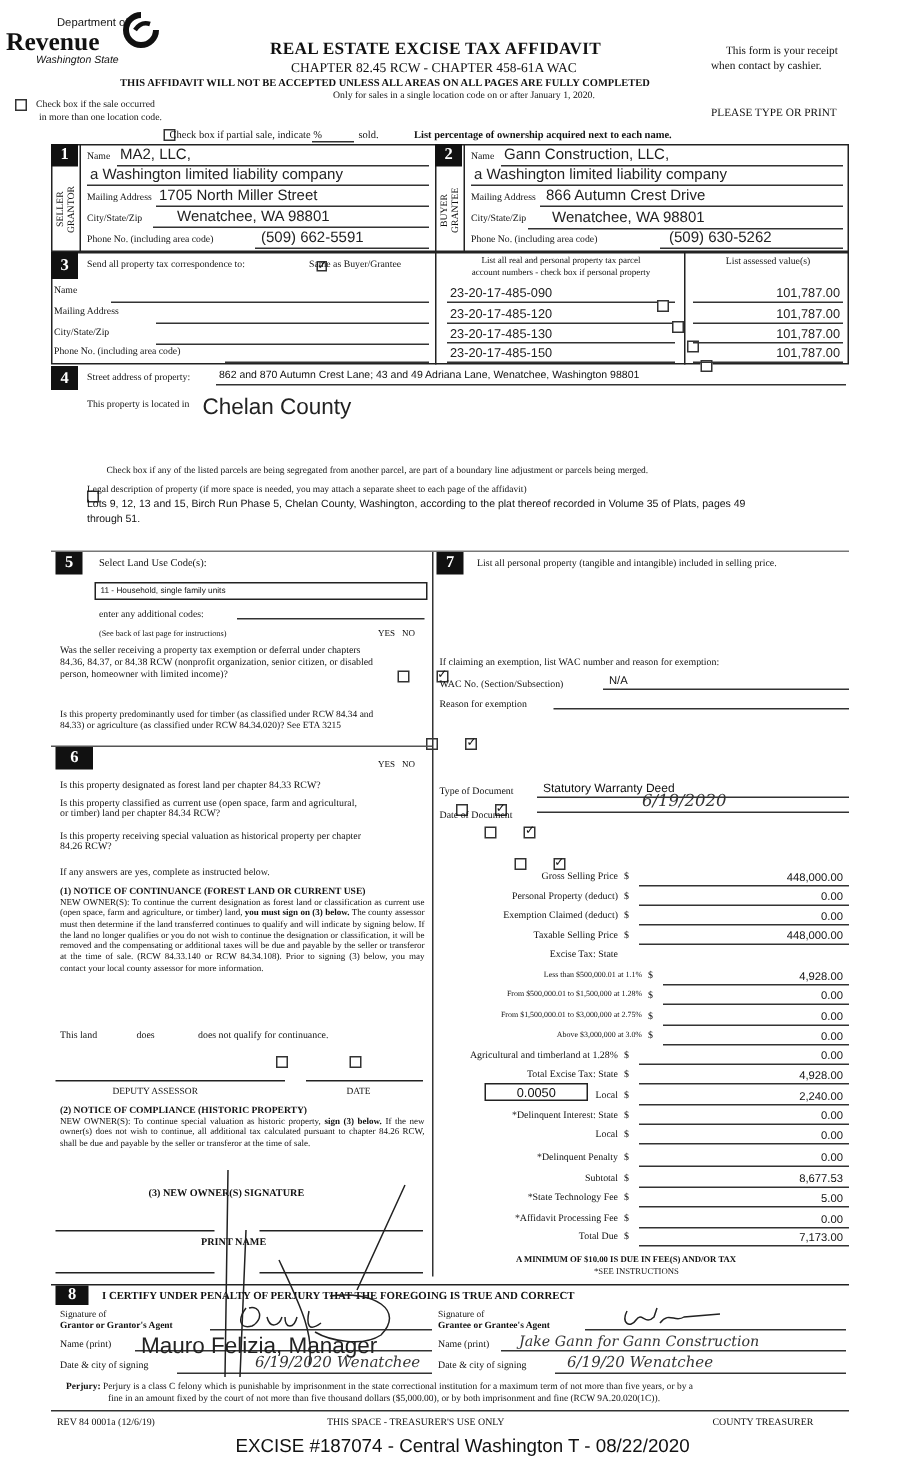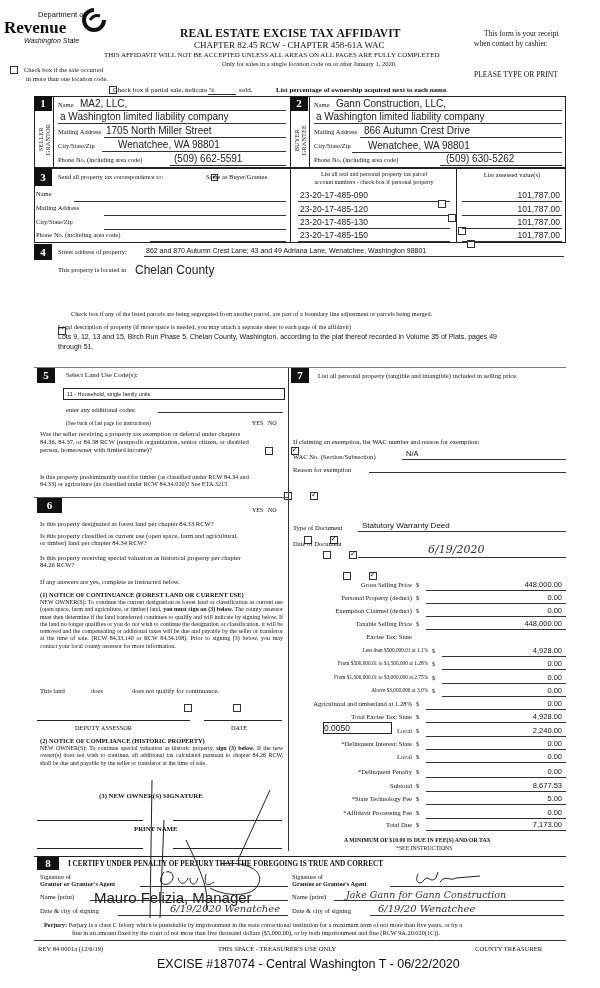--- a/index.html
+++ b/index.html
@@ -33,21 +33,21 @@
     <path d="M12 2 A10 10 0 1 0 22 12" fill="none" stroke="#111" stroke-width="4"></path>
     <path d="M8 12 Q12 6 18 8" fill="none" stroke="#111" stroke-width="3"></path>
   </svg>
   <div class="abs sans" style="left:20px;top:33px;font-size:7px;font-style:italic">Washington State</div>
 </div>
 
 <div class="abs" style="left:180px;top:27px;font-size:11.5px;font-weight:bold;letter-spacing:0.2px">REAL ESTATE EXCISE TAX AFFIDAVIT</div>
 <div class="abs" style="left:194px;top:40px;font-size:9px">CHAPTER 82.45 RCW - CHAPTER 458-61A WAC</div>
 <div class="abs" style="left:484px;top:29px;font-size:7.5px">This form is your receipt</div>
 <div class="abs" style="left:474px;top:39px;font-size:7.5px">when contact by cashier.</div>
-<div class="abs" style="left:104px;top:51px;font-size:7px;font-weight:normal">THIS AFFIDAVIT WILL NOT BE ACCEPTED UNLESS ALL AREAS ON ALL PAGES ARE FULLY COMPLETED</div>
+<div class="abs" style="left:80px;top:51px;font-size:7px;font-weight:bold">THIS AFFIDAVIT WILL NOT BE ACCEPTED UNLESS ALL AREAS ON ALL PAGES ARE FULLY COMPLETED</div>
 <div class="abs" style="left:222px;top:60px;font-size:6.5px">Only for sales in a single location code on or after January 1, 2020.</div>
 <span class="abs cb" style="left:10px;top:66px"></span>
 <div class="abs lbl" style="left:24px;top:66px">Check box if the sale occurred</div>
 <div class="abs lbl" style="left:26px;top:75px">in more than one location code.</div>
 <div class="abs" style="left:474px;top:70px;font-size:7.5px">PLEASE TYPE OR PRINT</div>
 <span class="abs cb" style="left:99px;top:86px"></span>
 <div class="abs" style="left:113px;top:86px;font-size:7px;font-weight:normal">Check box if partial sale, indicate %</div>
 <div class="abs ul" style="left:208px;top:87px;width:28px;height:8px"></div>
 <div class="abs" style="left:239px;top:86px;font-size:7px;font-weight:normal">sold.</div>
 <div class="abs" style="left:276px;top:86px;font-size:7px;font-weight:bold">List percentage of ownership acquired next to each name.</div>
@@ -115,21 +115,21 @@
        <span class="abs cb" style="left:438px;top:218px"></span>
        <div class="abs hw ul r" style="left:462px;top:217px;width:100px;height:12px;font-size:8.5px;padding-right:2px">101,787.00</div><div class="abs hw ul" style="left:298px;top:230px;width:152px;height:12px;font-size:8.5px;padding-left:2px">23-20-17-485-150</div>
        <span class="abs cb" style="left:438px;top:231px"></span>
        <div class="abs hw ul r" style="left:462px;top:230px;width:100px;height:12px;font-size:8.5px;padding-right:2px">101,787.00</div></div>
 
 
 <div class="abs num" style="left:34px;top:244px;height:16px;line-height:16px">4</div>
 <div class="abs lbl" style="left:58px;top:248px">Street address of property:</div>
 <div class="abs ul sans" style="left:144px;top:245px;width:420px;height:12px;font-size:7px;padding-left:2px;padding-top:2px">862 and 870 Autumn Crest Lane; 43 and 49 Adriana Lane, Wenatchee, Washington 98801</div>
 <div class="abs lbl" style="left:58px;top:266px">This property is located in</div>
-<div class="abs hw" style="left:135px;top:263px;font-size:12px">Chelan County</div>
+<div class="abs hw" style="left:135px;top:263px;font-size:15px">Chelan County</div>
 <span class="abs cb" style="left:58px;top:310px"></span>
 <div class="abs lbl" style="left:71px;top:310px;font-size:6.3px">Check box if any of the listed parcels are being segregated from another parcel, are part of a boundary line adjustment or parcels being merged.</div>
 <div class="abs lbl" style="left:58px;top:323px;font-size:6.3px">Legal description of property (if more space is needed, you may attach a separate sheet to each page of the affidavit)</div>
 <div class="abs sans" style="left:58px;top:333px;font-size:7px">Lots 9, 12, 13 and 15, Birch Run Phase 5, Chelan County, Washington, according to the plat thereof recorded in Volume 35 of Plats, pages 49</div>
 <div class="abs sans" style="left:58px;top:343px;font-size:7px">through 51.</div>
 
 
 <div class="abs" style="left:34px;top:367px;width:532px;height:1px;background:#777"></div>
 
 
@@ -198,21 +198,21 @@
 <div class="abs num" style="left:291px;top:368px">7</div>
 <div class="abs" style="left:318px;top:372px;font-size:6.6px">List all personal property (tangible and intangible) included in selling price.</div>
 <div class="abs" style="left:293px;top:438px;font-size:6.6px">If claiming an exemption, list WAC number and reason for exemption:</div>
 <div class="abs" style="left:293px;top:453px;font-size:6.6px">WAC No. (Section/Subsection)</div>
 <div class="abs ul sans" style="left:402px;top:449px;width:164px;height:11px;font-size:7.5px;padding-left:4px">N/A</div>
 <div class="abs" style="left:293px;top:466px;font-size:6.6px">Reason for exemption</div>
 <div class="abs ul" style="left:369px;top:470px;width:197px;height:3px"></div>
 <div class="abs" style="left:293px;top:524px;font-size:6.6px">Type of Document</div>
 <div class="abs ul sans" style="left:358px;top:521px;width:208px;height:11px;font-size:8px;padding-left:4px">Statutory Warranty Deed</div>
 <div class="abs" style="left:293px;top:540px;font-size:6.6px">Date of Document</div>
-<div class="abs ul hand" style="left:358px;top:543px;width:208px;height:15px;font-size:11px;padding-left:70px">6/19/2020</div>
+<div class="abs ul hand" style="left:358px;top:527px;width:208px;height:15px;font-size:11px;padding-left:70px">6/19/2020</div>
 
 
 <div id="tax-rows">
     <div class="abs r" style="right:188px;top:581px;font-size:6.6px;white-space:nowrap">Gross Selling Price</div>
     <div class="abs" style="left:416px;top:581px;font-size:6.6px">$</div>
          <div class="abs ul row-amt" style="left:426px;top:580px;width:140px;height:11px;padding-right:4px">448,000.00</div>
     <div class="abs r" style="right:188px;top:594px;font-size:6.6px;white-space:nowrap">Personal Property (deduct)</div>
     <div class="abs" style="left:416px;top:594px;font-size:6.6px">$</div>
          <div class="abs ul row-amt" style="left:426px;top:593px;width:140px;height:11px;padding-right:4px">0.00</div>
     <div class="abs r" style="right:188px;top:607px;font-size:6.6px;white-space:nowrap">Exemption Claimed (deduct)</div>
@@ -258,21 +258,21 @@
     <div class="abs r" style="right:188px;top:795px;font-size:6.6px;white-space:nowrap">*State Technology Fee</div>
     <div class="abs" style="left:416px;top:795px;font-size:6.6px">$</div>
          <div class="abs ul row-amt" style="left:426px;top:794px;width:140px;height:11px;padding-right:4px">5.00</div>
     <div class="abs r" style="right:188px;top:809px;font-size:6.6px;white-space:nowrap">*Affidavit Processing Fee</div>
     <div class="abs" style="left:416px;top:809px;font-size:6.6px">$</div>
          <div class="abs ul row-amt" style="left:426px;top:808px;width:140px;height:11px;padding-right:4px">0.00</div>
     <div class="abs r" style="right:188px;top:821px;font-size:6.6px;white-space:nowrap">Total Due</div>
     <div class="abs" style="left:416px;top:821px;font-size:6.6px">$</div>
          <div class="abs ul row-amt" style="left:426px;top:820px;width:140px;height:11px;padding-right:4px">7,173.00</div>
   </div>
-<div class="abs box sans" style="left:323px;top:722px;width:69px;height:12px;font-size:8.5px;line-height:10px">0.0050</div>
+<div class="abs box sans" style="left:323px;top:722px;width:69px;height:12px;font-size:8.5px;text-align:center;line-height:10px">0.0050</div>
 <div class="abs" style="left:344px;top:837px;font-size:5.8px;font-weight:bold">A MINIMUM OF $10.00 IS DUE IN FEE(S) AND/OR TAX</div>
 <div class="abs" style="left:396px;top:845px;font-size:5.8px">*SEE INSTRUCTIONS</div>
 
 
 <div class="abs" style="left:34px;top:856px;width:532px;height:1px;background:#222"></div>
 <div class="abs num" style="left:37px;top:857px;width:22px;height:13px;line-height:13px">8</div>
 <div class="abs" style="left:68px;top:860px;font-size:7.2px;font-weight:bold">I CERTIFY UNDER PENALTY OF PERJURY THAT THE FOREGOING IS TRUE AND CORRECT</div>
 
 <div class="abs" style="left:40px;top:874px;font-size:6.3px;line-height:6.5px">
   <div>Signature of</div>
@@ -306,15 +306,15 @@
 <div class="abs" style="left:36px;top:921px;width:530px;font-size:6.3px;line-height:7.5px">
   <div style="padding-left:8px"><b>Perjury:</b> <span>Perjury is a class C felony which is punishable by imprisonment in the state correctional institution for a maximum term of not more than five years, or by a</span></div>
   <div style="padding-left:36px"><span>fine in an amount fixed by the court of not more than five thousand dollars ($5,000.00), or by both imprisonment and fine (RCW 9A.20.020(1C)).</span></div>
 </div>
 
 
 <div class="abs" style="left:34px;top:940px;width:532px;height:1px;background:#333"></div>
 <div class="abs" style="left:38px;top:945px;font-size:6.6px">REV 84 0001a (12/6/19)</div>
 <div class="abs" style="left:218px;top:945px;font-size:6.6px">THIS SPACE - TREASURER'S USE ONLY</div>
 <div class="abs" style="left:475px;top:945px;font-size:6.6px">COUNTY TREASURER</div>
-<div class="abs sans" style="left:157px;top:957px;font-size:12.5px;color:#111">EXCISE #187074 - Central Washington T - 06/22/2020</div>
+<div class="abs sans" style="left:157px;top:957px;font-size:12.5px;color:#111">EXCISE #187074 - Central Washington T - 08/22/2020</div>
 
 
 
 </body></html>

